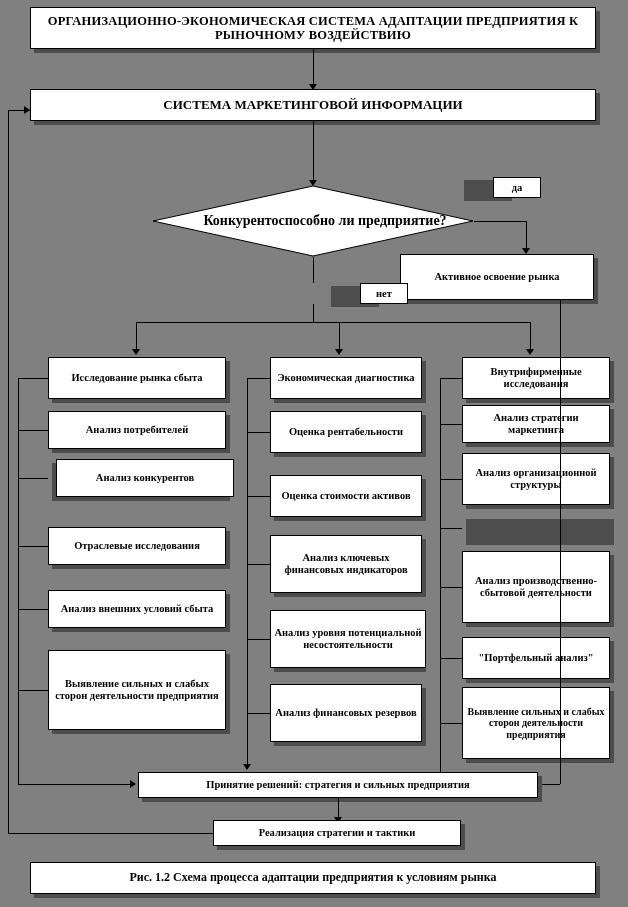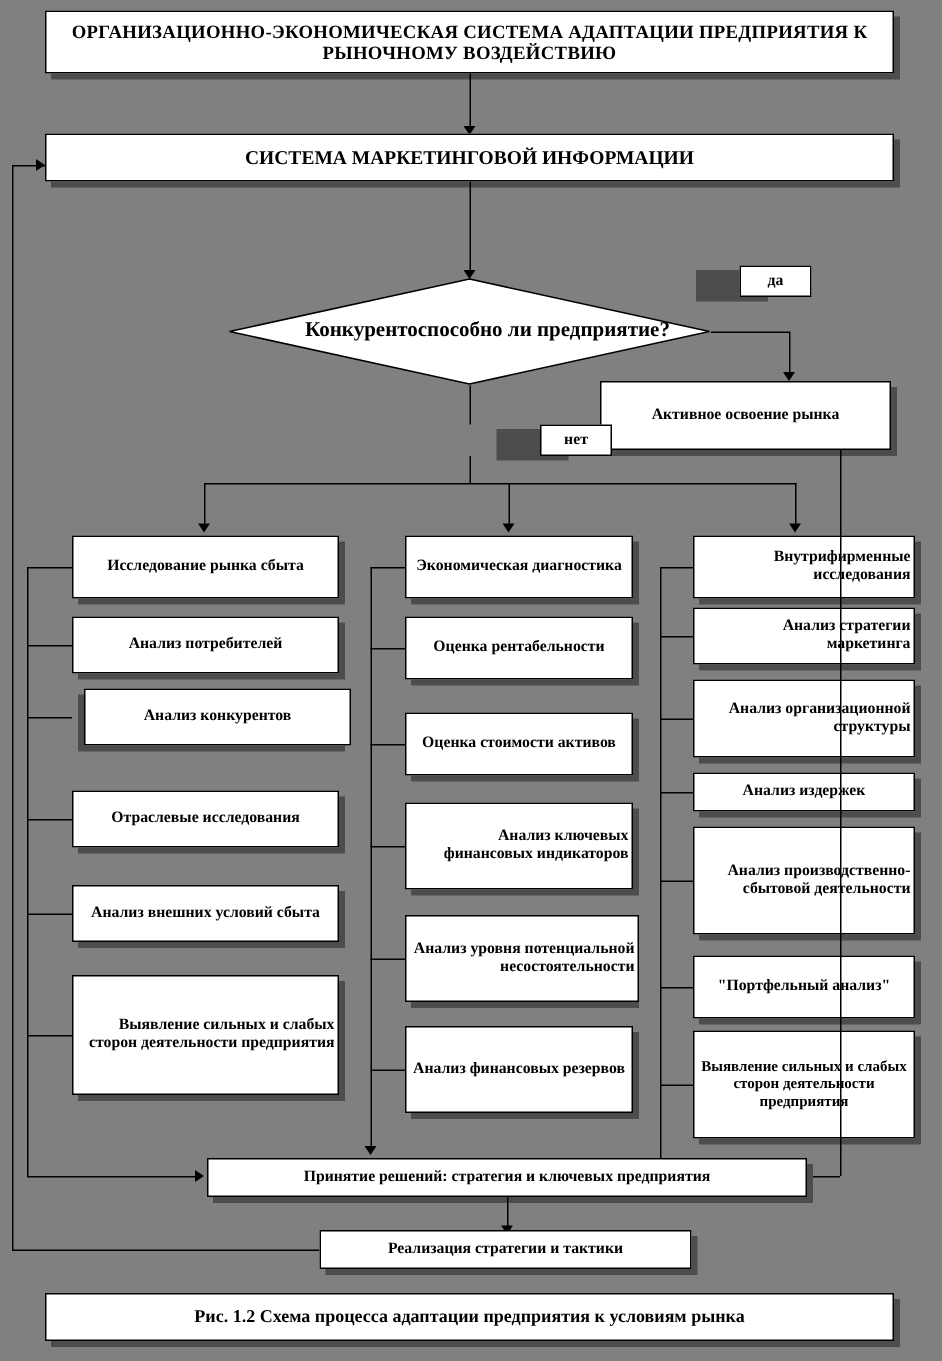--- a/index.html
+++ b/index.html
@@ -35,21 +35,21 @@
     line-height: 1.12;
     padding: 1px 2px;
   }
   .shadow {
     position: absolute;
     background: #4d4d4d;
     box-sizing: border-box;
   }
   .title-box { font-size: 12.5px; letter-spacing: 0.2px; }
   .sys-box { font-size: 13px; }
-  .small-box { font-size: 10.5px; text-align: right; }
+  .small-box { font-size: 10.5px; }
   .tiny-box { font-size: 10px; }
   .label-box { font-size: 10.5px; margin-left: 32px; }
   .caption-box { font-size: 12px; }
   .diamond-wrap {
     position: absolute;
   }
   .diamond-wrap svg { display: block; }
   .diamond-text {
     position: absolute;
     left: 12px; top: 0;
@@ -201,21 +201,20 @@
   <div class="shadow" style="left:466px; top:361px; width:148px; height:42px;"></div>
   <div class="box small-box" style="left:462px; top:357px; width:148px; height:42px;">Внутрифирменные исследования</div>
 
   <div class="shadow" style="left:466px; top:409px; width:148px; height:38px;"></div>
   <div class="box small-box" style="left:462px; top:405px; width:148px; height:38px;">Анализ стратегии маркетинга</div>
 
   <div class="shadow" style="left:466px; top:457px; width:148px; height:52px;"></div>
   <div class="box small-box" style="left:462px; top:453px; width:148px; height:52px;">Анализ организационной структуры</div>
 
   <div class="shadow" style="left:466px; top:519px; width:148px; height:26px;"></div>
-  <div class="box small-box" style="left:462px; top:515px; width:148px; height:26px;">Анализ издержек</div>
 
   <div class="shadow" style="left:466px; top:555px; width:148px; height:72px;"></div>
   <div class="box small-box" style="left:462px; top:551px; width:148px; height:72px;">Анализ производственно-сбытовой деятельности</div>
 
   <div class="shadow" style="left:466px; top:641px; width:148px; height:42px;"></div>
   <div class="box small-box" style="left:462px; top:637px; width:148px; height:42px;">"Портфельный анализ"</div>
 
   <div class="shadow" style="left:466px; top:691px; width:148px; height:72px;"></div>
   <div class="box tiny-box" style="left:462px; top:687px; width:148px; height:72px;">Выявление сильных и слабых сторон деятельности предприятия</div>
 
@@ -236,21 +235,21 @@
   <div class="arrow-d" style="left:243px; top:764px;"></div>
 
   <div class="ln vline" style="left:440px; top:723px; height:61px;"></div>
   <div class="ln hline" style="left:440px; top:784px; width:120px;"></div>
   <div class="ln vline" style="left:560px; top:784px; height:0px;"></div>
   <div class="arrow-l" style="left:535px; top:780px;"></div>
 
   <div class="ln vline" style="left:560px; top:300px; height:484px;"></div>
 
   <div class="shadow" style="left:142px; top:776px; width:400px; height:26px;"></div>
-  <div class="box small-box" style="left:138px; top:772px; width:400px; height:26px;">Принятие решений: стратегия и ключевых предприятия</div>
+  <div class="box small-box" style="left:138px; top:772px; width:400px; height:26px;">Принятие решений: стратегия и сильных предприятия</div>
 
   <div class="ln vline" style="left:338px; top:798px; height:20px;"></div>
   <div class="arrow-d" style="left:334px; top:817px;"></div>
 
   <div class="shadow" style="left:217px; top:824px; width:248px; height:26px;"></div>
   <div class="box small-box" style="left:213px; top:820px; width:248px; height:26px;">Реализация стратегии и тактики</div>
 
   <div class="shadow" style="left:34px; top:866px; width:566px; height:32px;"></div>
   <div class="box caption-box" style="left:30px; top:862px; width:566px; height:32px;">Рис. 1.2 Схема процесса адаптации предприятия к условиям рынка</div>
 

